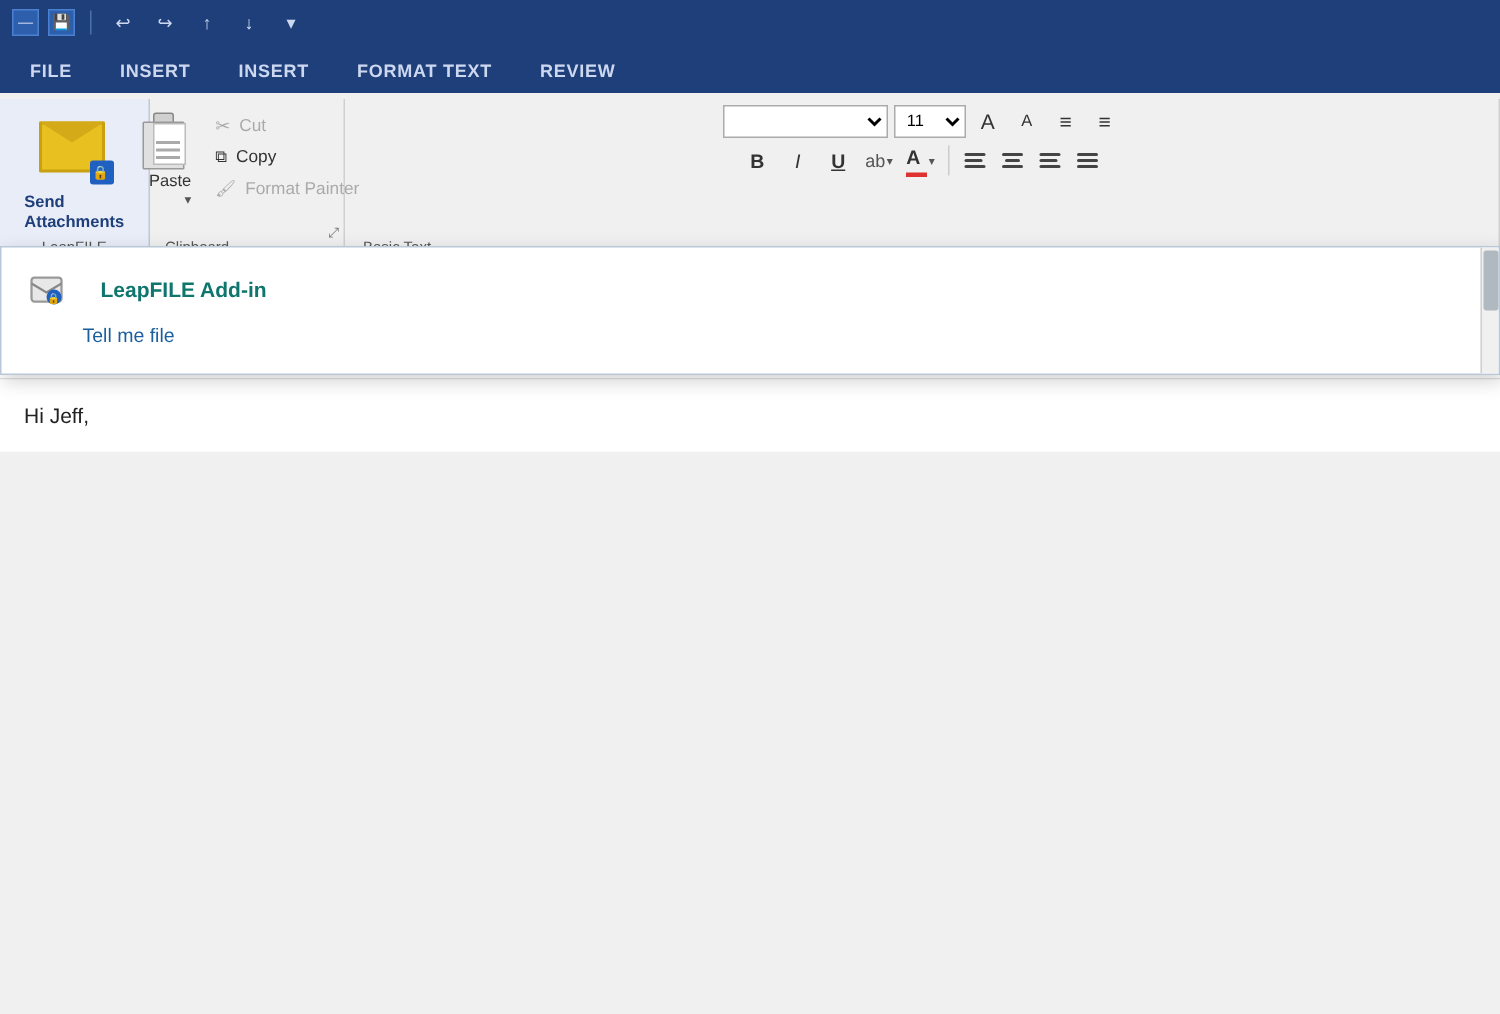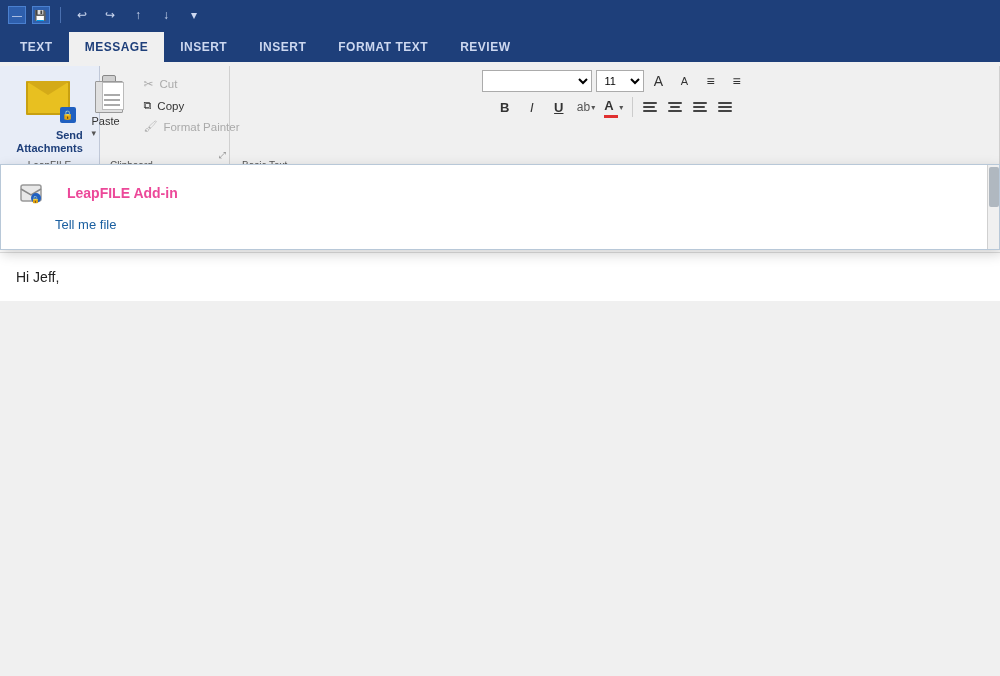--- a/index.html
+++ b/index.html
@@ -161,39 +161,39 @@
       display: flex;
       align-items: center;
       justify-content: center;
       color: white;
       font-size: 9px;
     }
     .leapfile-btn-label {
       font-size: 11px;
       color: #1e3f7a;
       font-weight: 600;
-      text-align: right;
+      text-align: left;
       line-height: 1.2;
       margin-top: 4px;
     }
 
     
     .clipboard-group {
       width: 130px;
     }
     .clipboard-inner {
       display: flex;
       align-items: flex-start;
       gap: 4px;
       flex: 1;
     }
     .paste-btn {
       display: flex;
       flex-direction: column;
-      align-items: flex-start;
+      align-items: flex-end;
       cursor: pointer;
       padding: 4px 6px 2px;
       border: 1px solid transparent;
       border-radius: 2px;
     }
     .paste-icon {
       width: 36px;
       height: 38px;
       position: relative;
     }
@@ -420,21 +420,21 @@
       align-items: center;
       justify-content: center;
     }
     .addon-icon-svg {
       width: 24px;
       height: 24px;
     }
     .addon-title {
       font-size: 14px;
       font-weight: 600;
-      color: #ec4899;
+      color: #0f766e;
       cursor: pointer;
       padding-left: 12px;
     }
     .tooltip-link {
       font-size: 13px;
       color: #1a5fa0;
       cursor: pointer;
       margin-left: 38px;
       text-decoration: none;
     }
@@ -528,22 +528,21 @@
   <div class="title-bar-btn">💾</div>
   <div class="title-bar-sep"></div>
   <div class="quick-access-btn">↩</div>
   <div class="quick-access-btn">↪</div>
   <div class="quick-access-btn">↑</div>
   <div class="quick-access-btn">↓</div>
   <div class="quick-access-btn">▾</div>
 </div>
 
 <div class="ribbon-tabs">
-  <div class="ribbon-tab">TEXT</div>
-  <div class="ribbon-tab active">MESSAGE</div>
+  <div class="ribbon-tab">FILE</div>
   <div class="ribbon-tab">INSERT</div>
   <div class="ribbon-tab">INSERT</div>
   <div class="ribbon-tab">FORMAT TEXT</div>
   <div class="ribbon-tab">REVIEW</div>
 </div>
 
 <div class="ribbon-body">
 
   <div class="ribbon-group leapfile-group">
     <div class="leapfile-btn">

